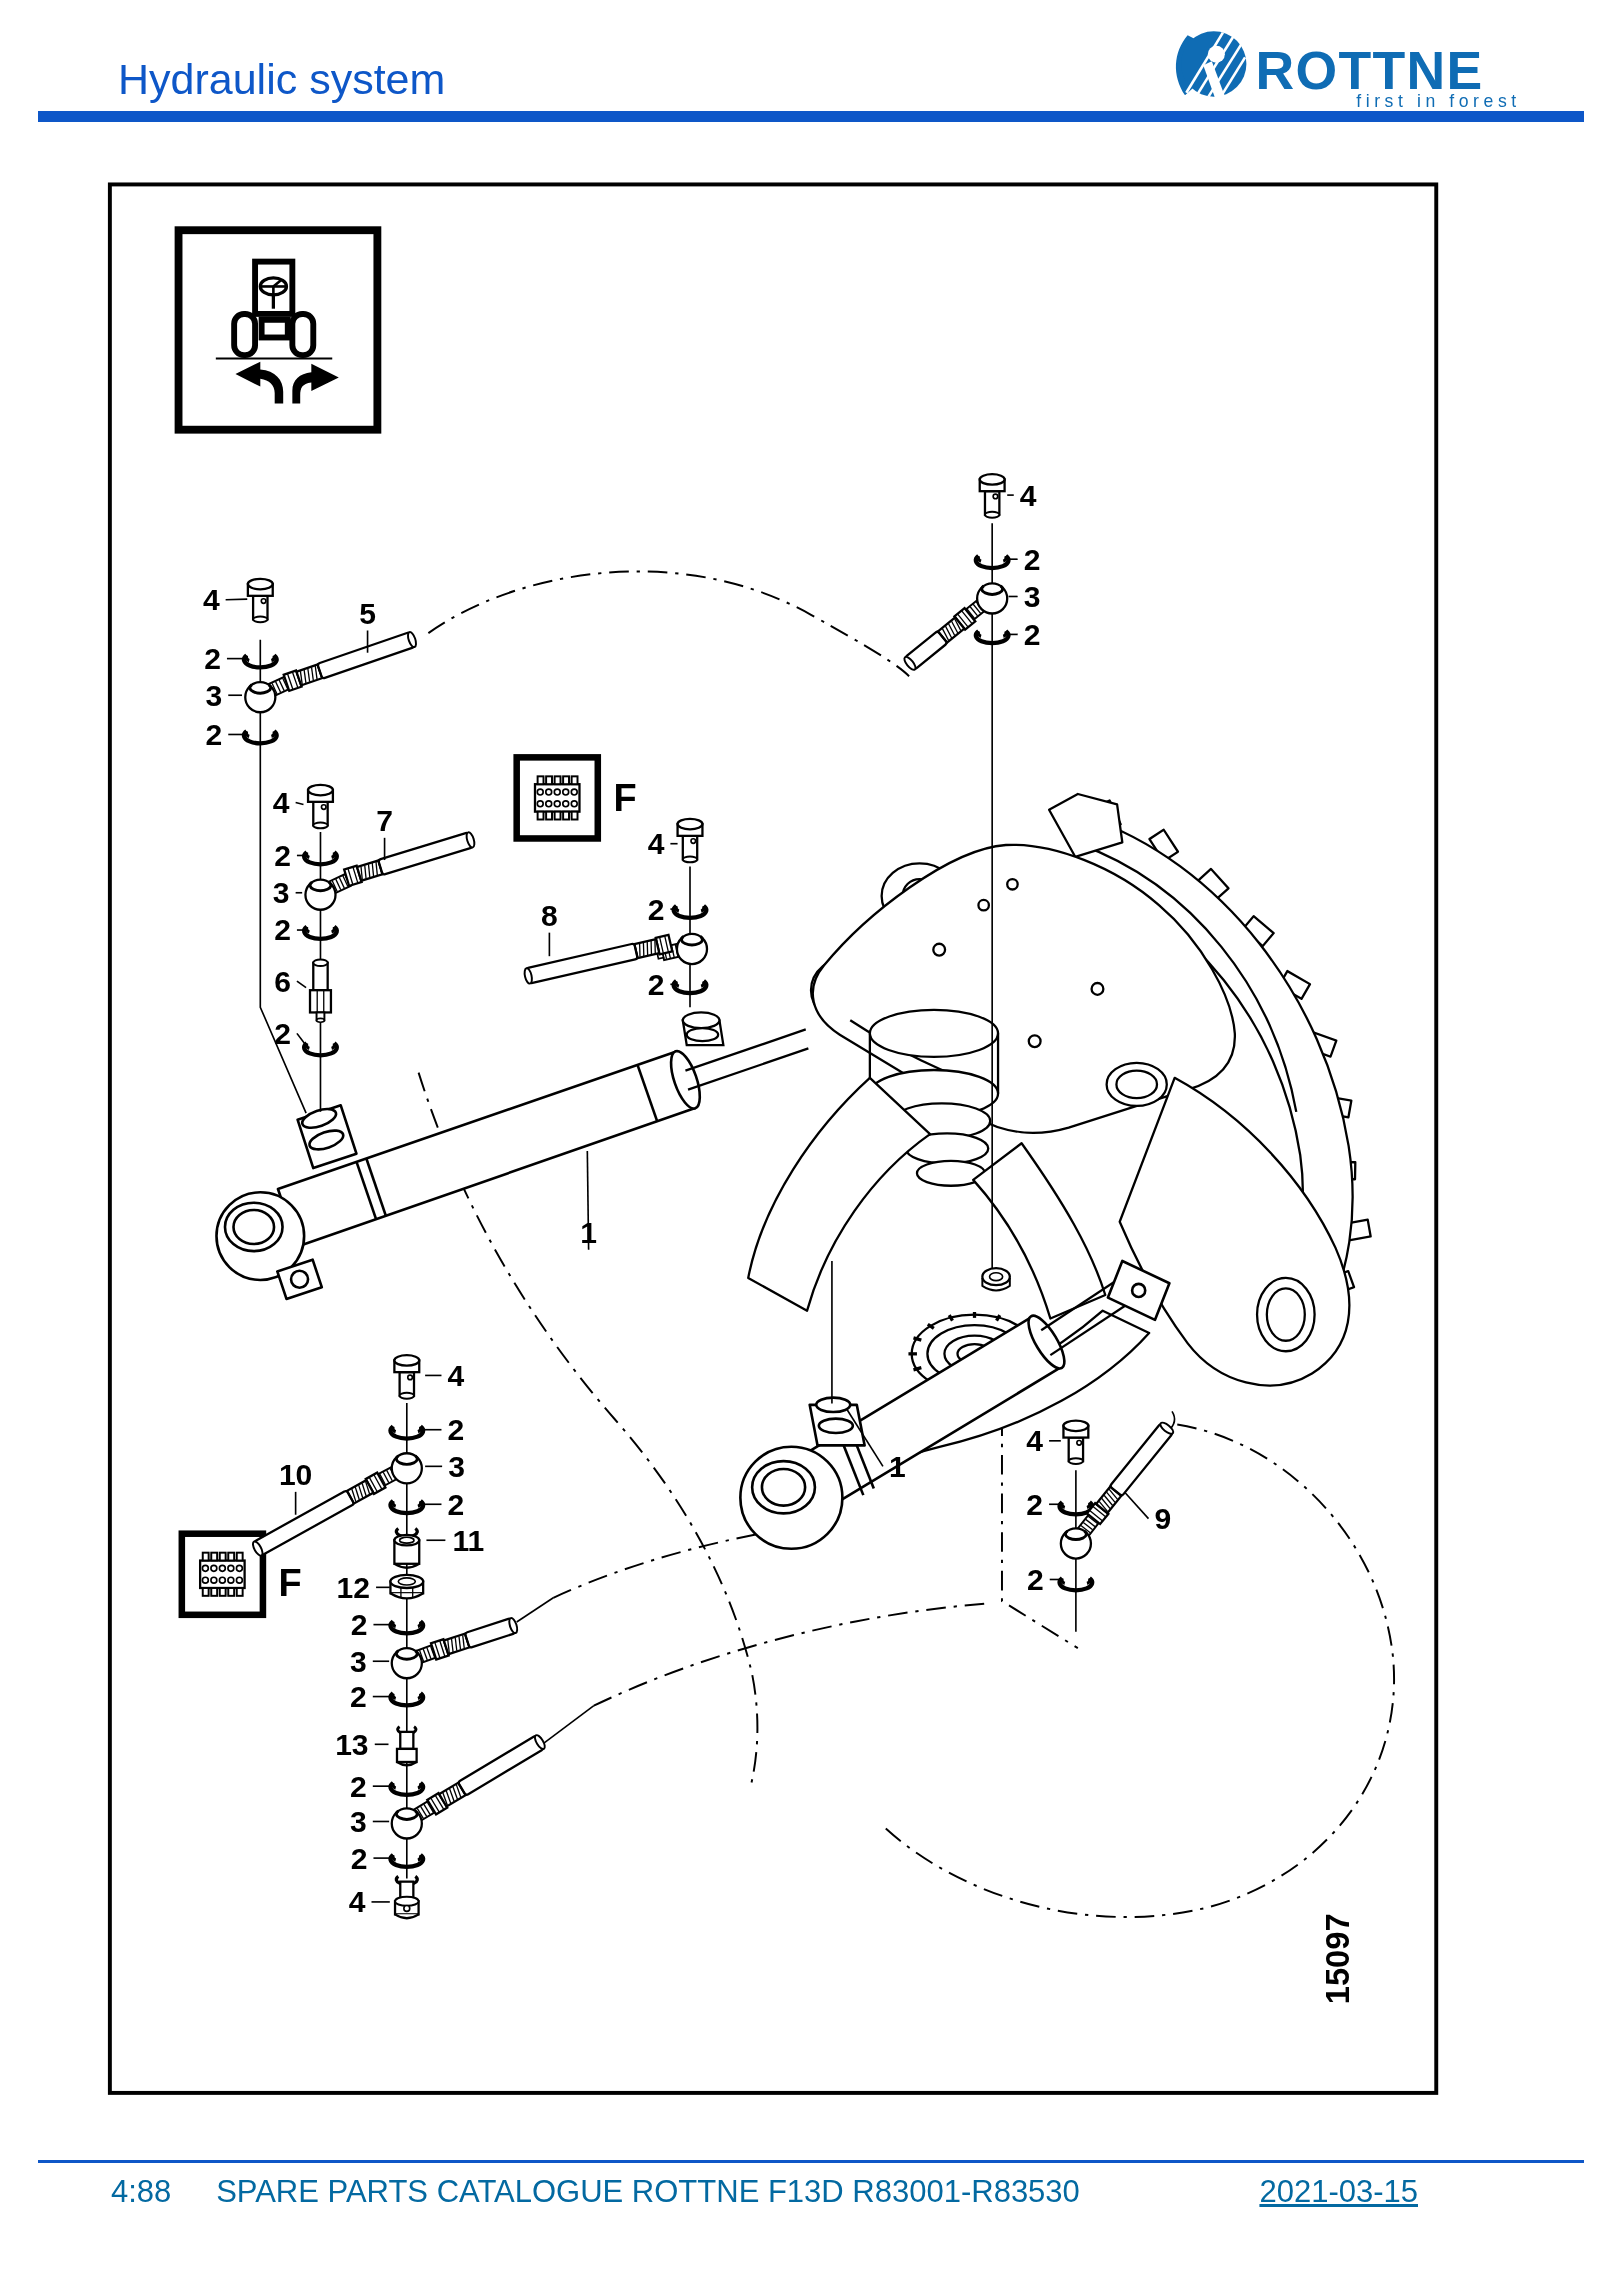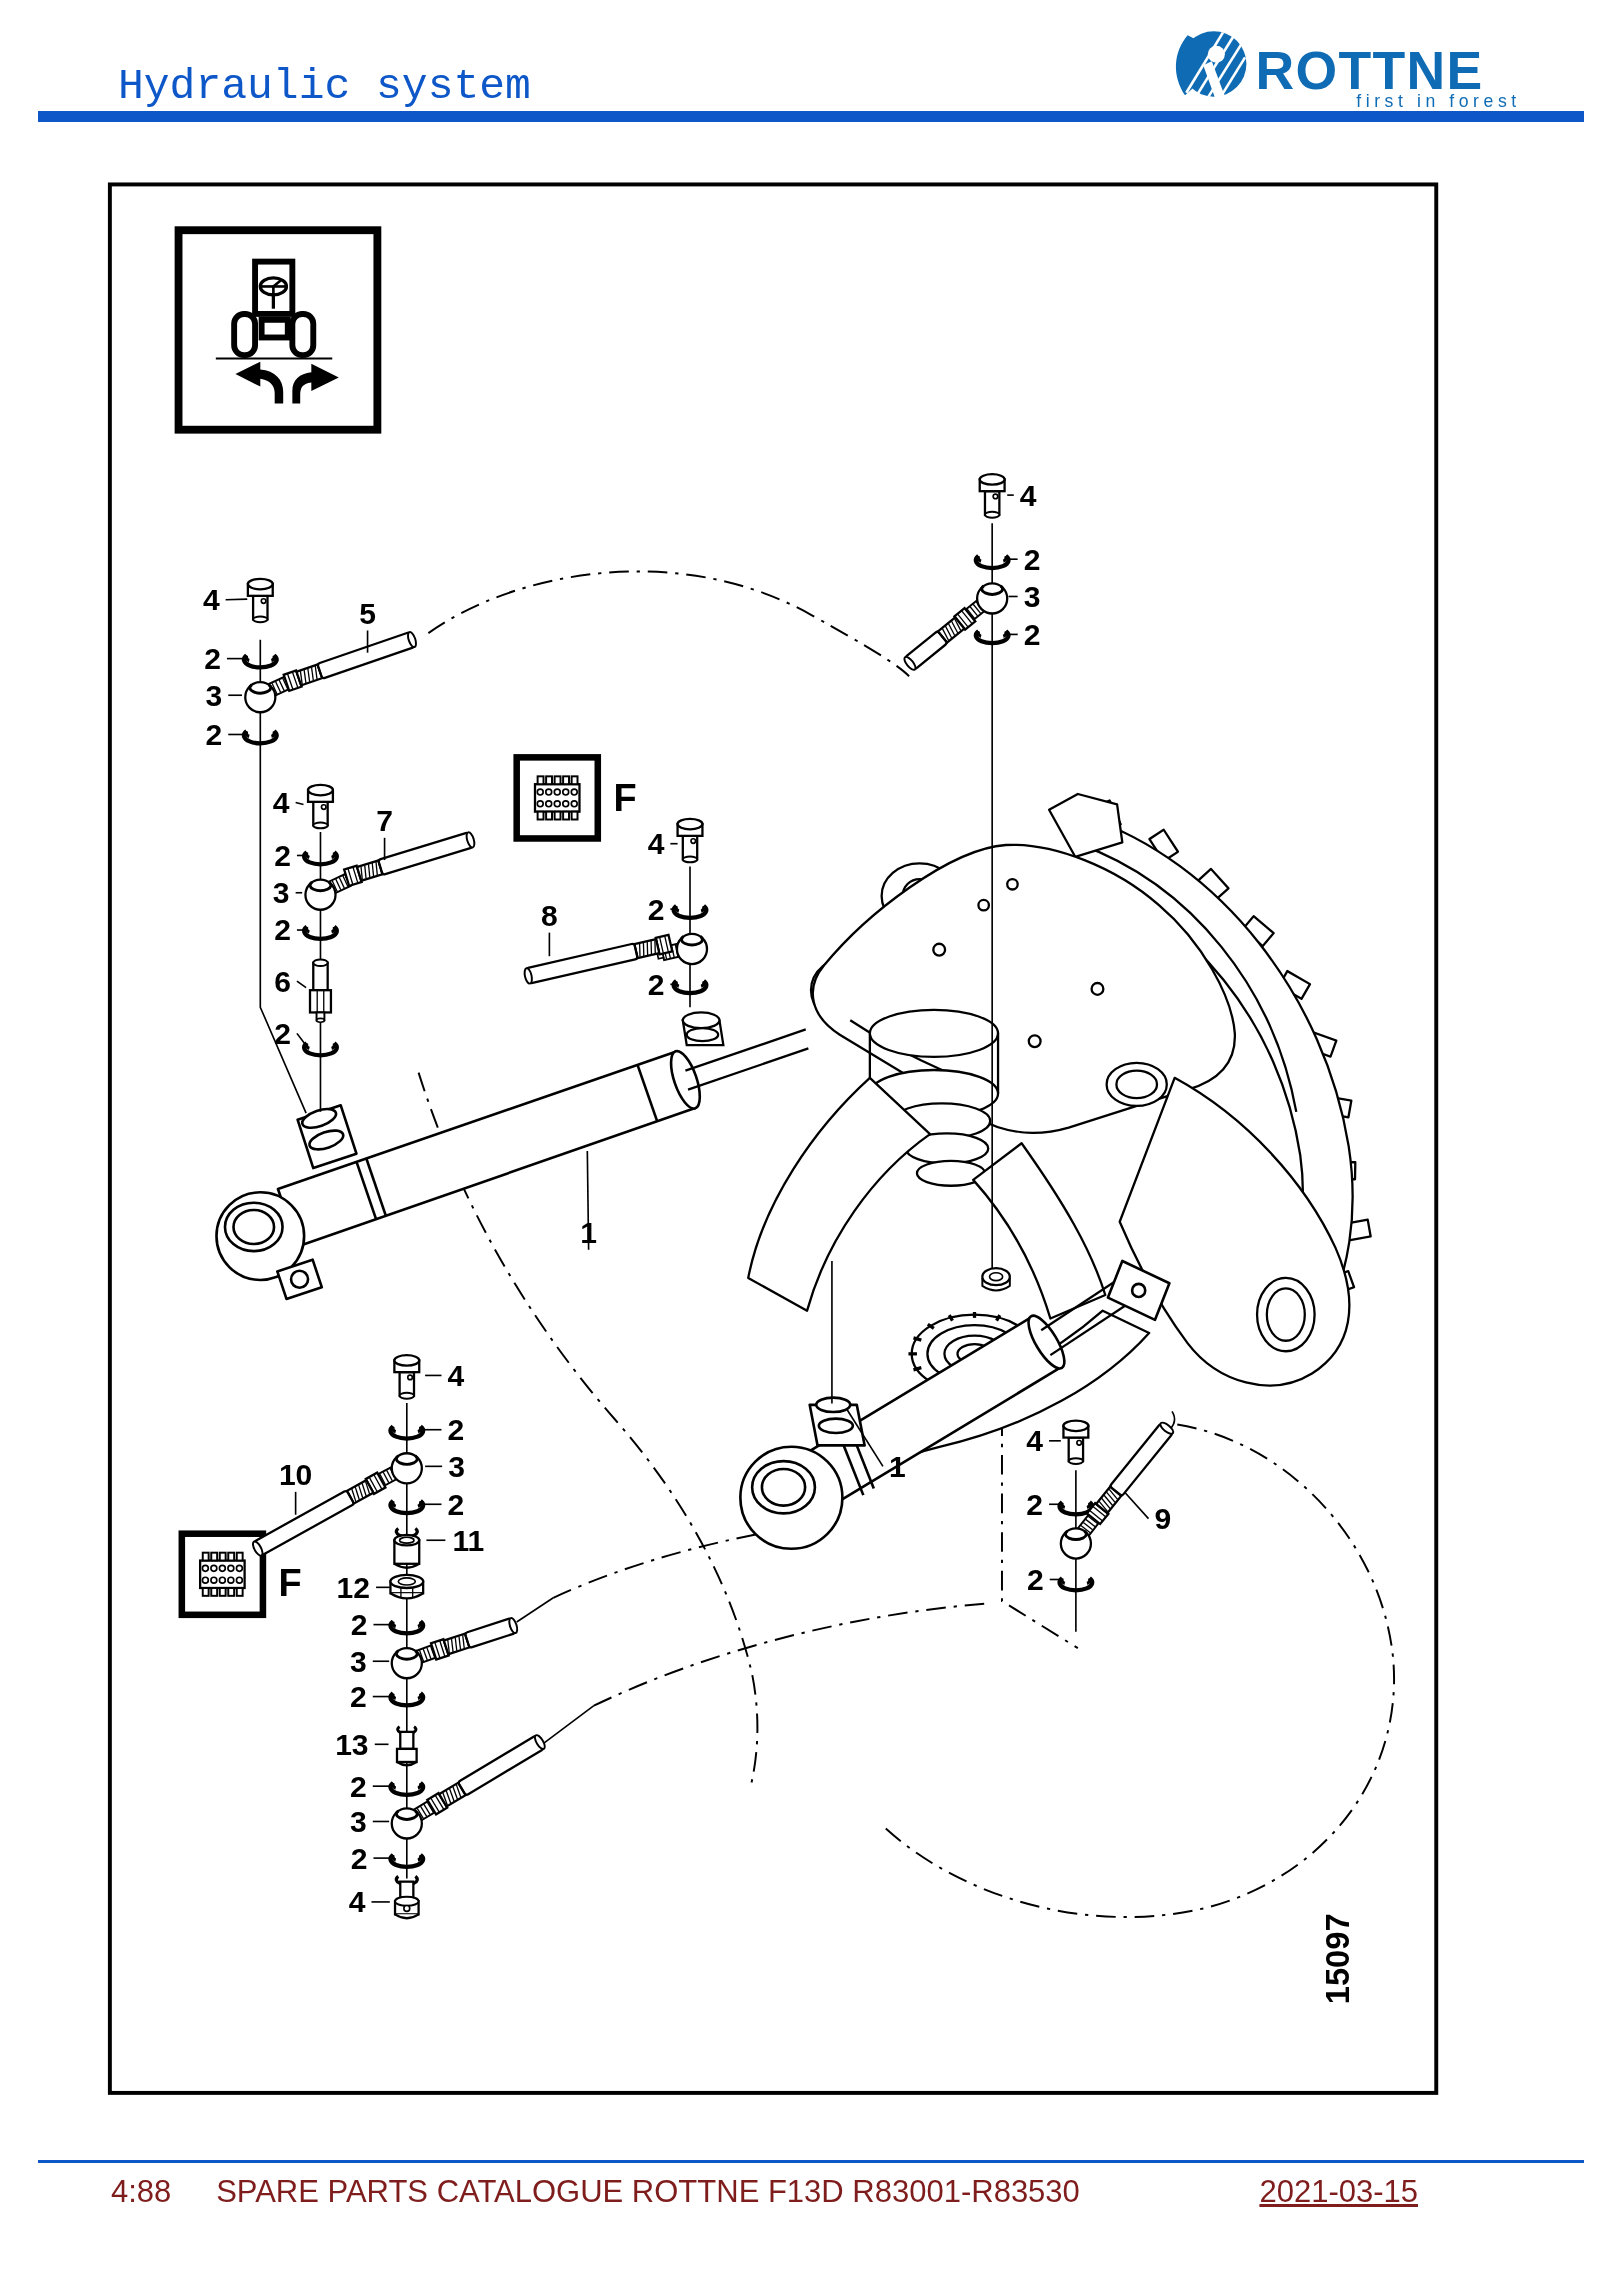--- a/index.html
+++ b/index.html
@@ -1,24 +1,24 @@
 <!DOCTYPE html>
 <html style="font-size:10.5px"><head>
 <meta charset="utf-8">
 <style>
   html,body{margin:0;padding:0;background:#e8e8e8;}
   #page{position:relative;width:1622px;height:2295px;background:#ffffff;
         font-family:"Liberation Sans",sans-serif;overflow:hidden;}
-  #page-title{position:absolute;left:118px;top:62px;font-size:43px;font-weight:400;
-        letter-spacing:0px;font-family:Liberation Mono, monospace;}
+  #page-title{position:absolute;left:118px;top:55px;font-size:43px;font-weight:400;
+        letter-spacing:0px;}
   #title-rule{position:absolute;left:38px;right:38px;top:111px;height:10.5px;}
   #logo{position:absolute;left:1168px;top:30px;width:358px;height:81px;}
   #figure-wrap{position:absolute;left:0;top:0;width:1622px;height:2295px;}
   #footer-rule{position:absolute;left:38px;right:38px;top:2160px;height:3.3px;}
-  .footer-text{position:absolute;top:2174px;font-size:31px;color:#7f1d1d;}
+  .footer-text{position:absolute;top:2174px;font-size:31px;color:#0369a1;}
   #footer-page{left:111px;}
   #footer-center{left:0;width:1296px;text-align:center;}
   #footer-date{right:204px;text-decoration:underline;}
   svg text{font-family:"Liberation Sans",sans-serif;}
 </style>
 </head>
 <body>
 
 <div id="page">
 

